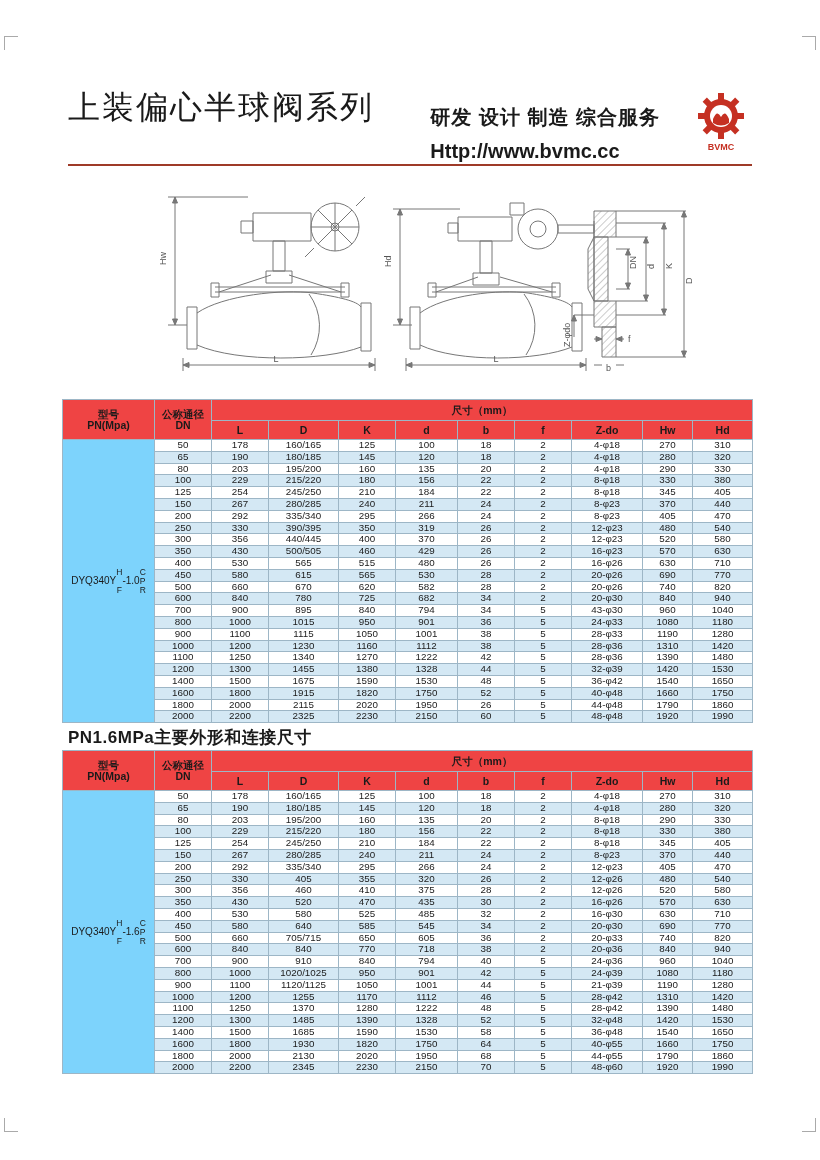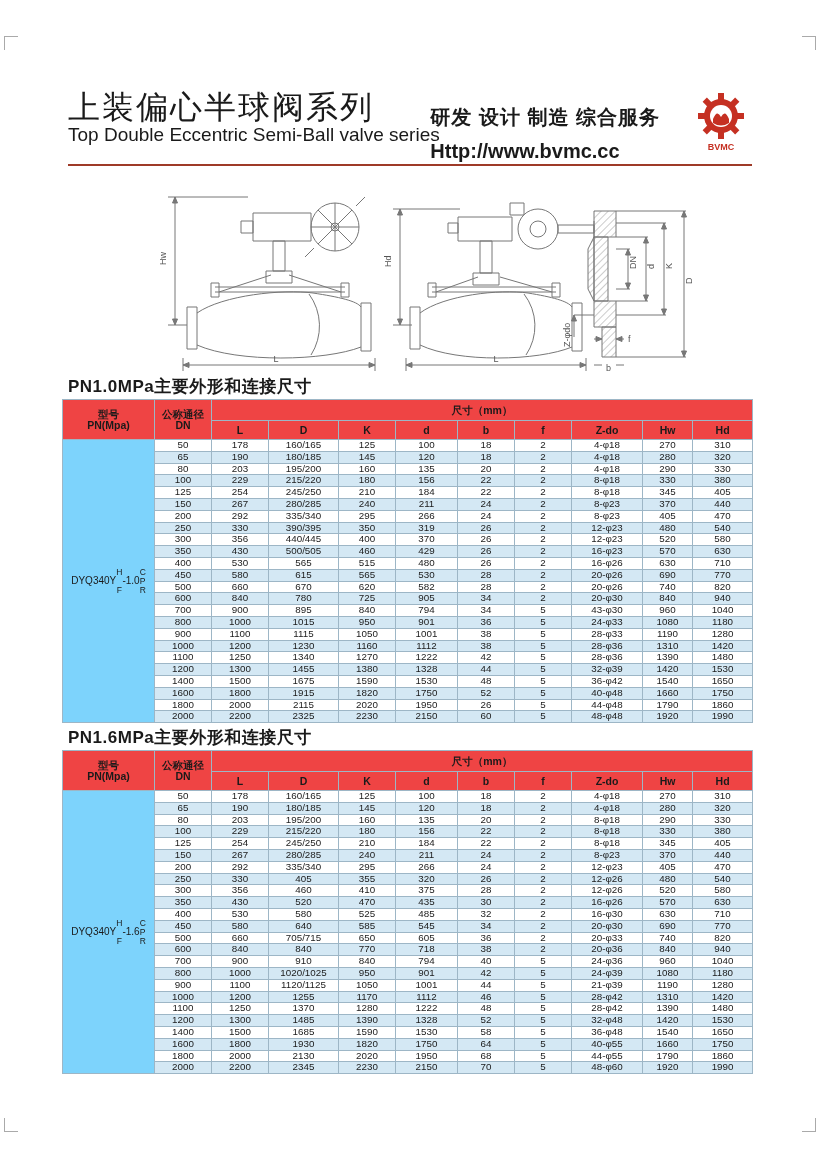--- a/index.html
+++ b/index.html
@@ -61,21 +61,20 @@
 
 <div class="page">
 
   <div class="crop tl"></div>
   <div class="crop tr"></div>
   <div class="crop bl"></div>
   <div class="crop br"></div>
 
   <div class="header">
     <h1 class="title-zh">上装偏心半球阀系列</h1>
-    <div class="title-en">Top Double Eccentric Semi-Ball valve series</div>
     <div class="header-right">
       <div class="services">研发 设计 制造 综合服务</div>
       <div class="website">Http://www.bvmc.cc</div>
     </div>
     <div class="logo">
       <svg width="62" height="64" viewBox="0 0 62 64">
         <g fill="#c53022">
           <g>
             <rect x="28" y="1" width="6" height="9" transform="rotate(0 31 24)"></rect>
             <rect x="28" y="1" width="6" height="9" transform="rotate(45 31 24)"></rect>
@@ -211,21 +210,20 @@
       <text transform="rotate(-90 78 72)" x="78" y="72" font-size="8">DN</text>
       <text transform="rotate(-90 96 72)" x="96" y="72" font-size="8">d</text>
       <text transform="rotate(-90 114 72)" x="114" y="72" font-size="8">K</text>
       <text transform="rotate(-90 134 87)" x="134" y="87" font-size="8">D</text>
       <text transform="rotate(-90 12 150)" x="12" y="150" font-size="7">Z-φdo</text>
       <text x="70" y="145" font-size="7">f</text>
       <text x="48" y="174" font-size="7">b</text>
     </svg>
   </div>
 
-  <div class="tbl-title t1">PN1.0MPa主要外形和连接尺寸</div>
   <table class="dim-table t1">
     <colgroup>
       <col style="width:92px">
         <col style="width:57px">
         <col style="width:57px">
         <col style="width:70px">
       <col style="width:57px">
         <col style="width:62px">
         <col style="width:57px">
         <col style="width:57px">
@@ -425,21 +423,21 @@
           <td>2</td>
           <td>20-φ26</td>
           <td>740</td>
           <td>820</td>
         </tr>
         <tr class="alt">
           <td>600</td>
           <td>840</td>
           <td>780</td>
           <td>725</td>
-          <td>905</td>
+          <td>682</td>
           <td>34</td>
           <td>2</td>
           <td>20-φ30</td>
           <td>840</td>
           <td>940</td>
         </tr>
         <tr>
           <td>700</td>
           <td>900</td>
           <td>895</td>

